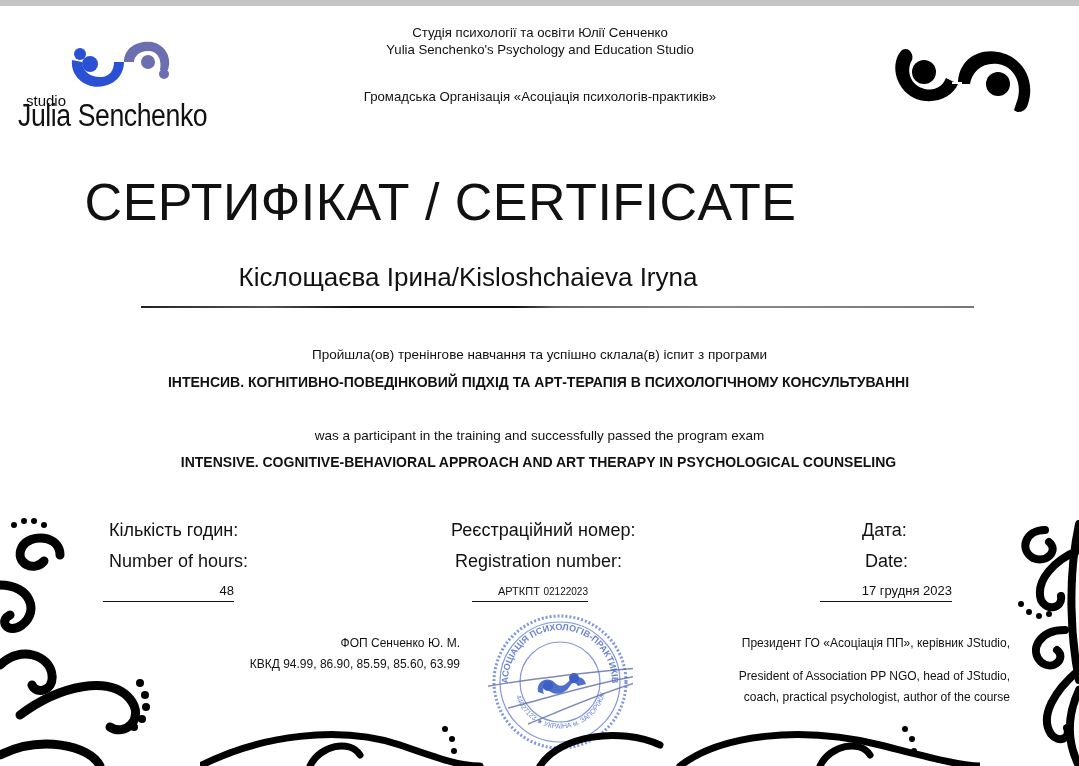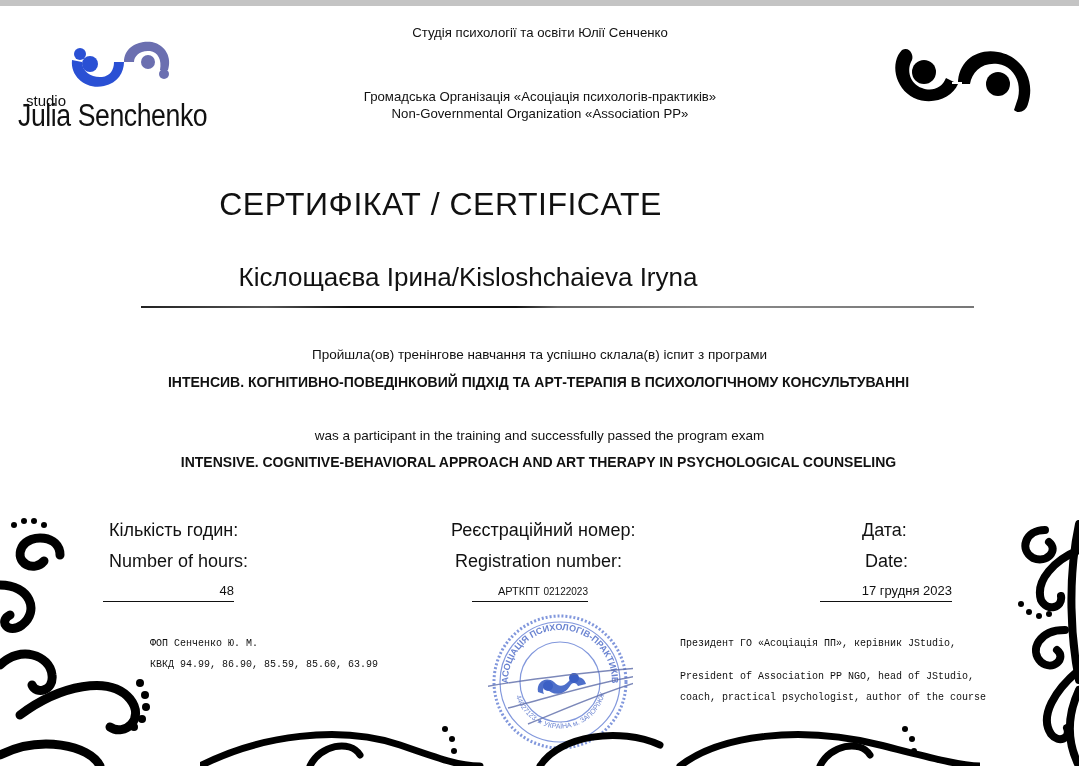--- a/index.html
+++ b/index.html
@@ -17,36 +17,36 @@
     .logo-left .name { position: absolute; left: 0px; top: 60px; font-family: "Liberation Sans Narrow", "Liberation Sans", sans-serif; font-size: 31px; letter-spacing: -0.5px; color: #111; transform: scaleX(0.86); transform-origin: left top; white-space: nowrap; }
     .logo-left svg { position: absolute; left: 48px; top: 0px; }
 
     
     .hdr { left: 290px; width: 500px; font-size: 13.2px; line-height: 17px; color: #111; }
     .hdr1 { top: 24px; }
     .hdr2 { top: 88px; }
 
     .logo-right { left: 888px; top: 40px; }
 
-    .title { left: 0; width: 881px; top: 186px; font-size: 32px; letter-spacing: 0.5px; color: #111; }
+    .title { left: 0; width: 881px; top: 172px; font-size: 52px; letter-spacing: 0.5px; color: #111; }
     .recipient { left: 0; width: 936px; top: 262px; font-size: 26px; color: #111; }
     .name-line { left: 141px; top: 306px; width: 833px; height: 2px; background: linear-gradient(90deg, #222 0%, #555 15%, #111 25%, #111 45%, #666 50%, #888 70%, #777 100%); }
 
     .intro { left: 0; width: 1079px; font-size: 13.5px; color: #111; }
     .intro-ua { top: 347px; }
     .intro-en { top: 428px; }
     .program { left: 0; width: 1077px; font-size: 14px; font-weight: bold; color: #111; }
     .program-ua { top: 374px; }
     .program-en { top: 454px; }
 
     .field-label { font-size: 18px; color: #111; }
     .field-value { font-size: 13px; color: #111; text-align: right; }
     .underline { height: 1px; background: #111; }
 
-    .sig-text { font-size: 10px; line-height: 21px; color: #111; text-align: left; font-family: Liberation Mono, monospace; }
+    .sig-text { font-size: 12px; line-height: 21px; color: #111; text-align: right; }
 
     .ornament { position: absolute; }
   </style>
 </head>
 <body>
 
 <div class="top-bar"></div>
 
 <div class="abs logo-left">
   <svg width="110" height="60" viewBox="0 0 110 60">
@@ -59,24 +59,24 @@
     <path d="M58 24 C58 8 74 2 86 4 C100 7 106 20 102 32 L94 32 C96 22 92 14 84 13 C74 12 68 18 68 24 Z" fill="#6b6fb0"></path>
     <circle cx="82" cy="24" r="7" fill="#6b6fb0"></circle>
     <circle cx="98" cy="36" r="5" fill="#6b6fb0"></circle>
   </svg>
   <div class="studio">studio</div>
   <div class="name">Julia Senchenko</div>
 </div>
 
 <div class="abs hdr hdr1 center">
   <div>Студія психології та освіти Юлії Сенченко</div>
+  <div>Yulia Senchenko's Psychology and Education Studio</div>
 </div>
 <div class="abs hdr hdr2 center">
   <div>Громадська Організація «Асоціація психологів-практиків»</div>
-  <div>Non-Governmental Organization «Association PP»</div>
 </div>
 
 <div class="abs logo-right">
   <svg width="150" height="80" viewBox="0 0 150 80">
     <path d="M14 10 C2 22 6 48 26 58 C44 66 64 58 70 44 L58 38 C54 48 44 52 34 48 C22 44 18 30 24 20 C26 16 22 6 14 10 Z" fill="#000"></path>
     <circle cx="36" cy="32" r="12" fill="#000"></circle>
     <path d="M70 44 C70 20 90 8 110 12 C134 16 148 40 140 64 C138 72 130 74 126 70 L130 58 C134 40 124 26 110 24 C94 22 84 32 82 44 Z" fill="#000"></path>
     <circle cx="110" cy="44" r="12" fill="#000"></circle>
     <rect x="64" y="42" width="10" height="2" fill="#fff"></rect>
   </svg>

